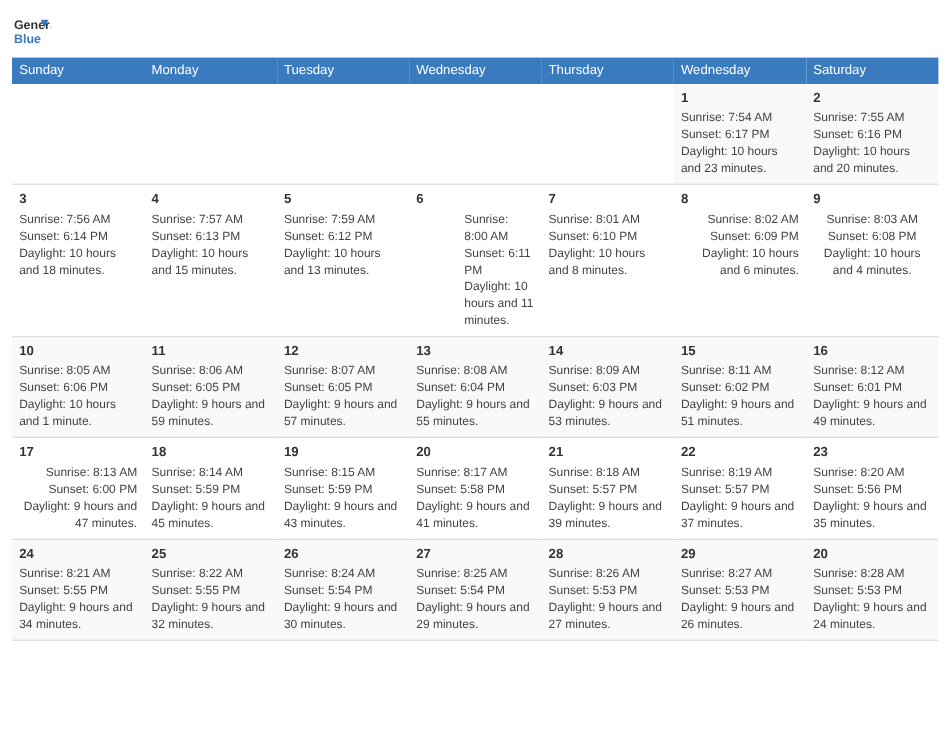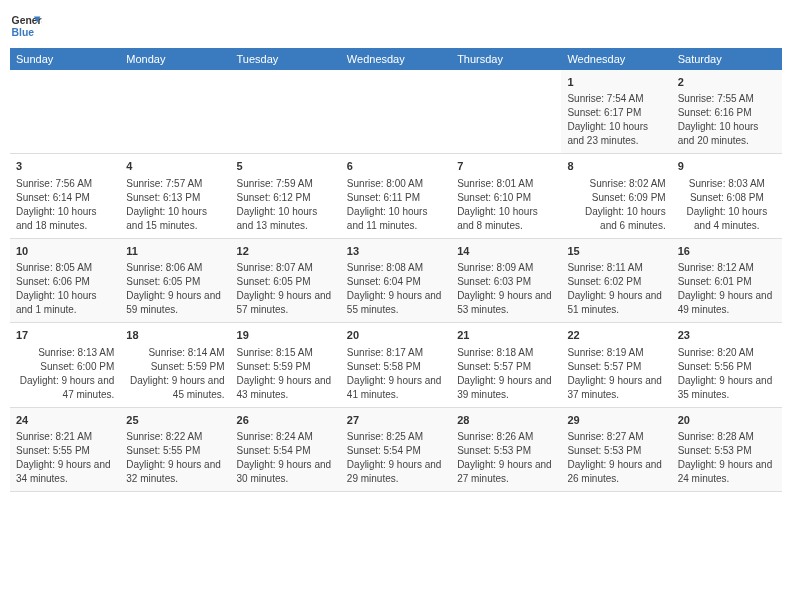--- a/index.html
+++ b/index.html
@@ -142,21 +142,21 @@
 Daylight: 10 hours and 15 minutes.</div>
         </td>
         <td>
           <span class="day-num">5</span>
           <div class="day-info" style="white-space: pre-line;">Sunrise: 7:59 AM
 Sunset: 6:12 PM
 Daylight: 10 hours and 13 minutes.</div>
         </td>
         <td>
           <span class="day-num">6</span>
-          <div class="day-info" style="white-space: pre-line;">Sunrise: 8:00 AM
+          <div class="day-info" style="white-space: pre-line; margin-left: 40px;">Sunrise: 8:00 AM
 Sunset: 6:11 PM
 Daylight: 10 hours and 11 minutes.</div>
         </td>
         <td>
           <span class="day-num">7</span>
           <div class="day-info" style="white-space: pre-line;">Sunrise: 8:01 AM
 Sunset: 6:10 PM
 Daylight: 10 hours and 8 minutes.</div>
         </td>
         <td>
@@ -218,21 +218,21 @@
       </tr>
       <tr>
         <td>
           <span class="day-num">17</span>
           <div class="day-info" style="white-space: pre-line; text-align: right;">Sunrise: 8:13 AM
 Sunset: 6:00 PM
 Daylight: 9 hours and 47 minutes.</div>
         </td>
         <td>
           <span class="day-num">18</span>
-          <div class="day-info" style="white-space: pre-line; text-align: right;">Sunrise: 8:14 AM
+          <div class="day-info" style="white-space: pre-line;">Sunrise: 8:14 AM
 Sunset: 5:59 PM
 Daylight: 9 hours and 45 minutes.</div>
         </td>
         <td>
           <span class="day-num">19</span>
           <div class="day-info" style="white-space: pre-line;">Sunrise: 8:15 AM
 Sunset: 5:59 PM
 Daylight: 9 hours and 43 minutes.</div>
         </td>
         <td>

